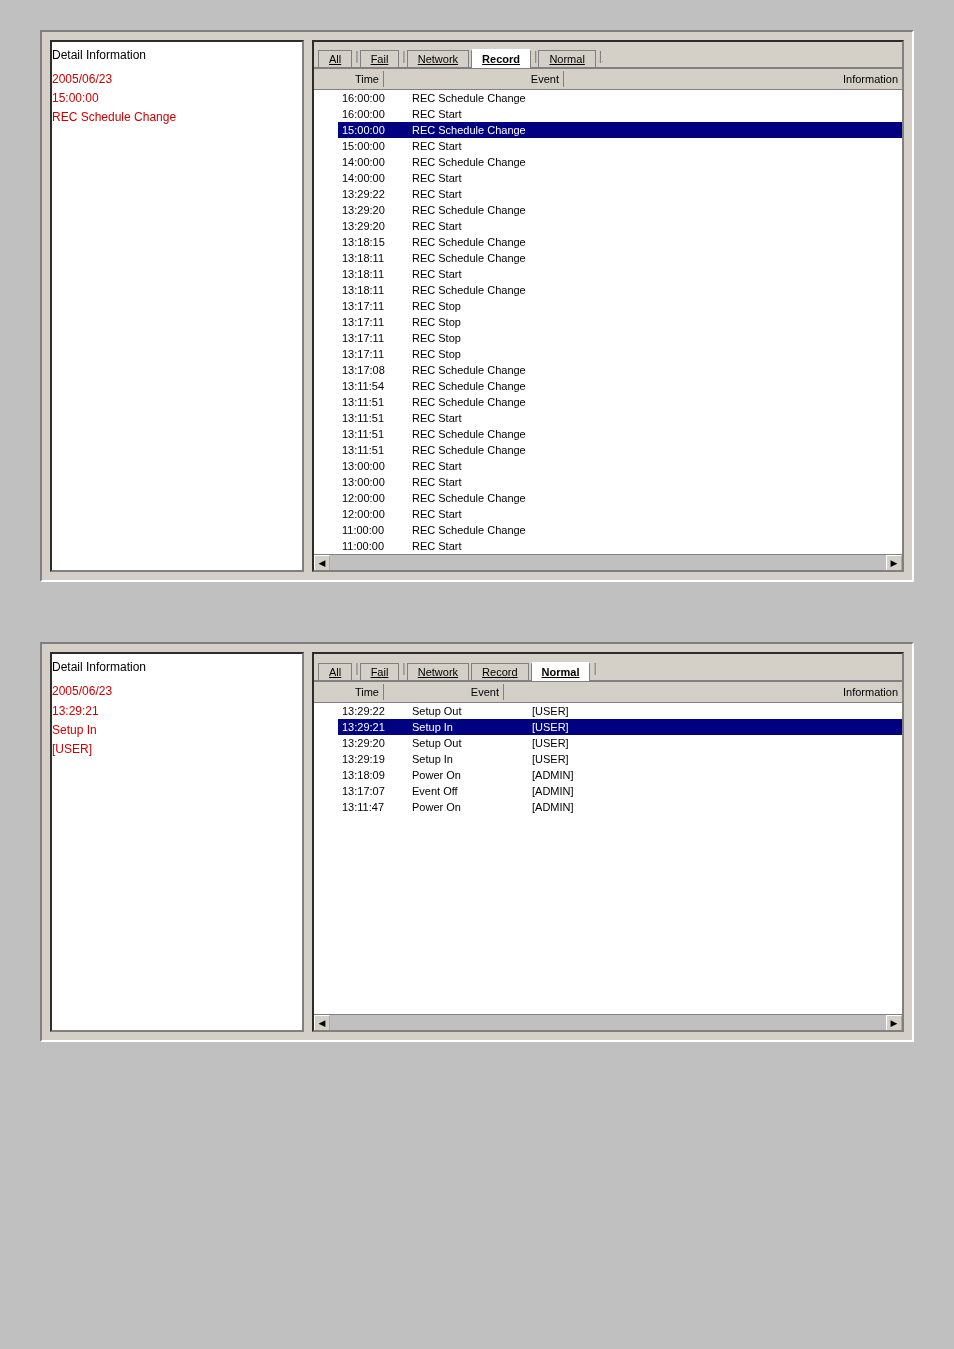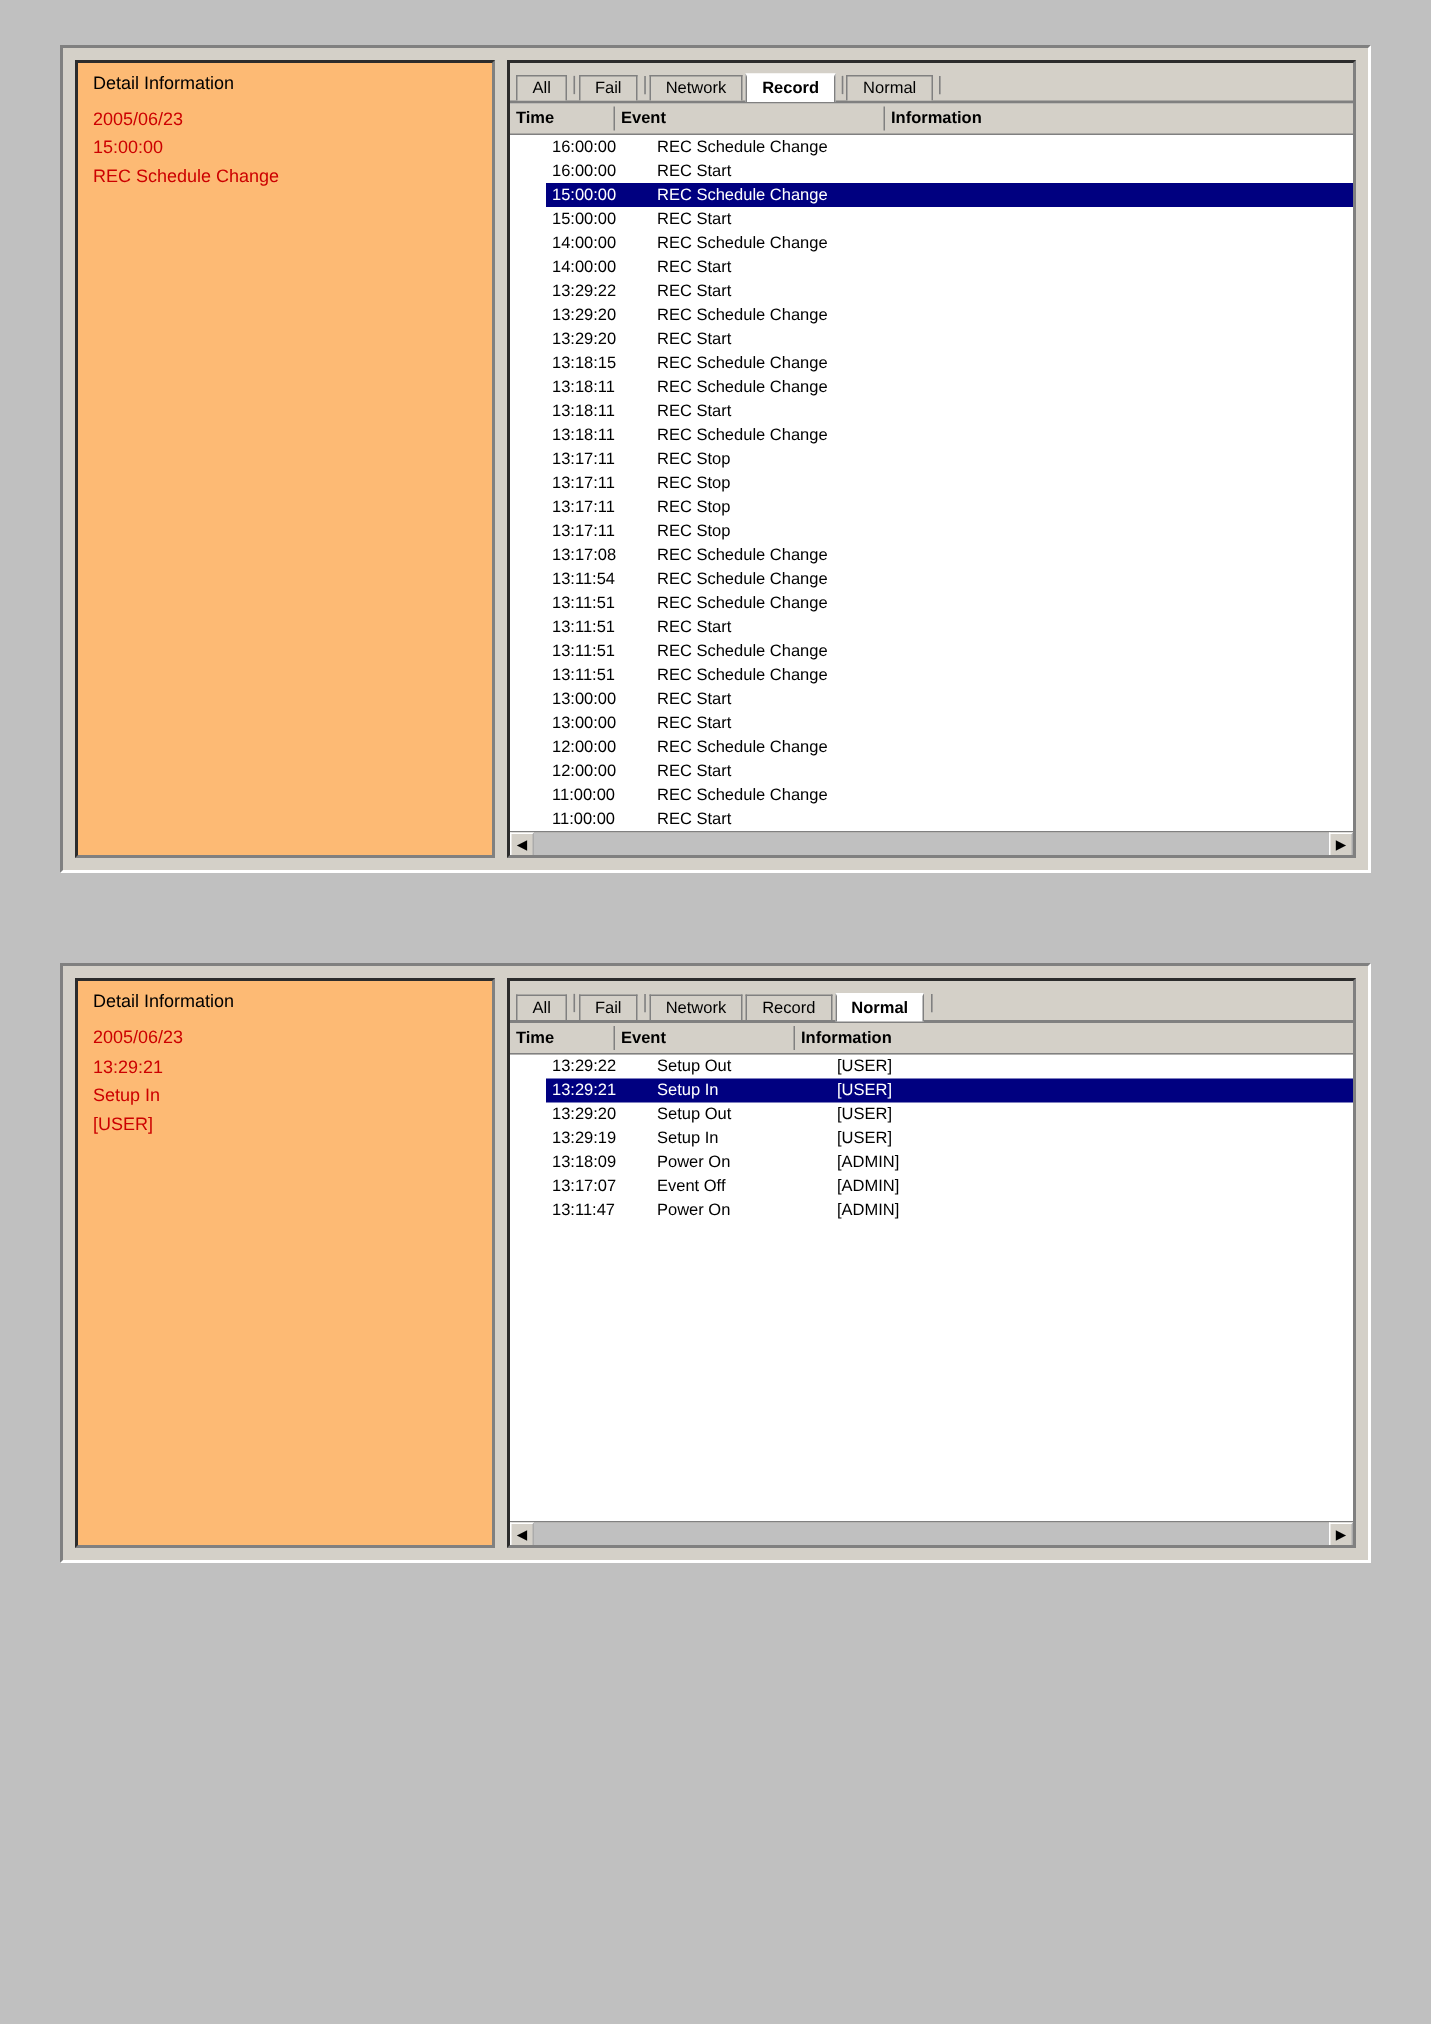--- a/index.html
+++ b/index.html
@@ -23,25 +23,25 @@
       flex-direction: row;
       gap: 0;
       background: #d4d0c8;
       border: 2px solid #808080;
       border-right-color: #ffffff;
       border-bottom-color: #ffffff;
       padding: 8px;
     }
 
     .detail-info-box {
-      width: 280px;
+      width: 254px;
       min-height: 380px;
       border: 2px inset #808080;
-      background: #fdba74;
-      padding: 6px 10px;
+      background: #ffffff;
+      padding: 6px 0;
       flex-shrink: 0;
     }
 
     .detail-info-title {
       font-size: 12px;
       color: #000;
       margin-bottom: 8px;
       font-weight: normal;
     }
 
@@ -61,20 +61,21 @@
       margin-left: 8px;
     }
 
     .tabs-bar {
       display: flex;
       flex-direction: row;
       align-items: flex-end;
       background: #d4d0c8;
       padding: 2px 4px 0 4px;
       border-bottom: 2px solid #808080;
+      text-decoration: underline;
     }
 
     .tab {
       padding: 2px 10px;
       font-size: 11px;
       background: #d4d0c8;
       border: 1px solid #808080;
       border-bottom: none;
       cursor: pointer;
       margin-right: 2px;
@@ -115,23 +116,24 @@
       grid-template-columns: 70px 180px 1fr;
     }
 
     .log-table-header.normal-header {
       grid-template-columns: 70px 120px 1fr;
     }
 
     .header-cell {
       padding: 2px 4px;
       font-size: 11px;
-      font-weight: bold;
+      font-weight: normal;
       border-right: 1px solid #808080;
       color: #000;
+      text-align: right;
     }
 
     .header-cell:last-child {
       border-right: none;
     }
 
     .log-row {
       display: grid;
       padding: 1px 0;
     }

